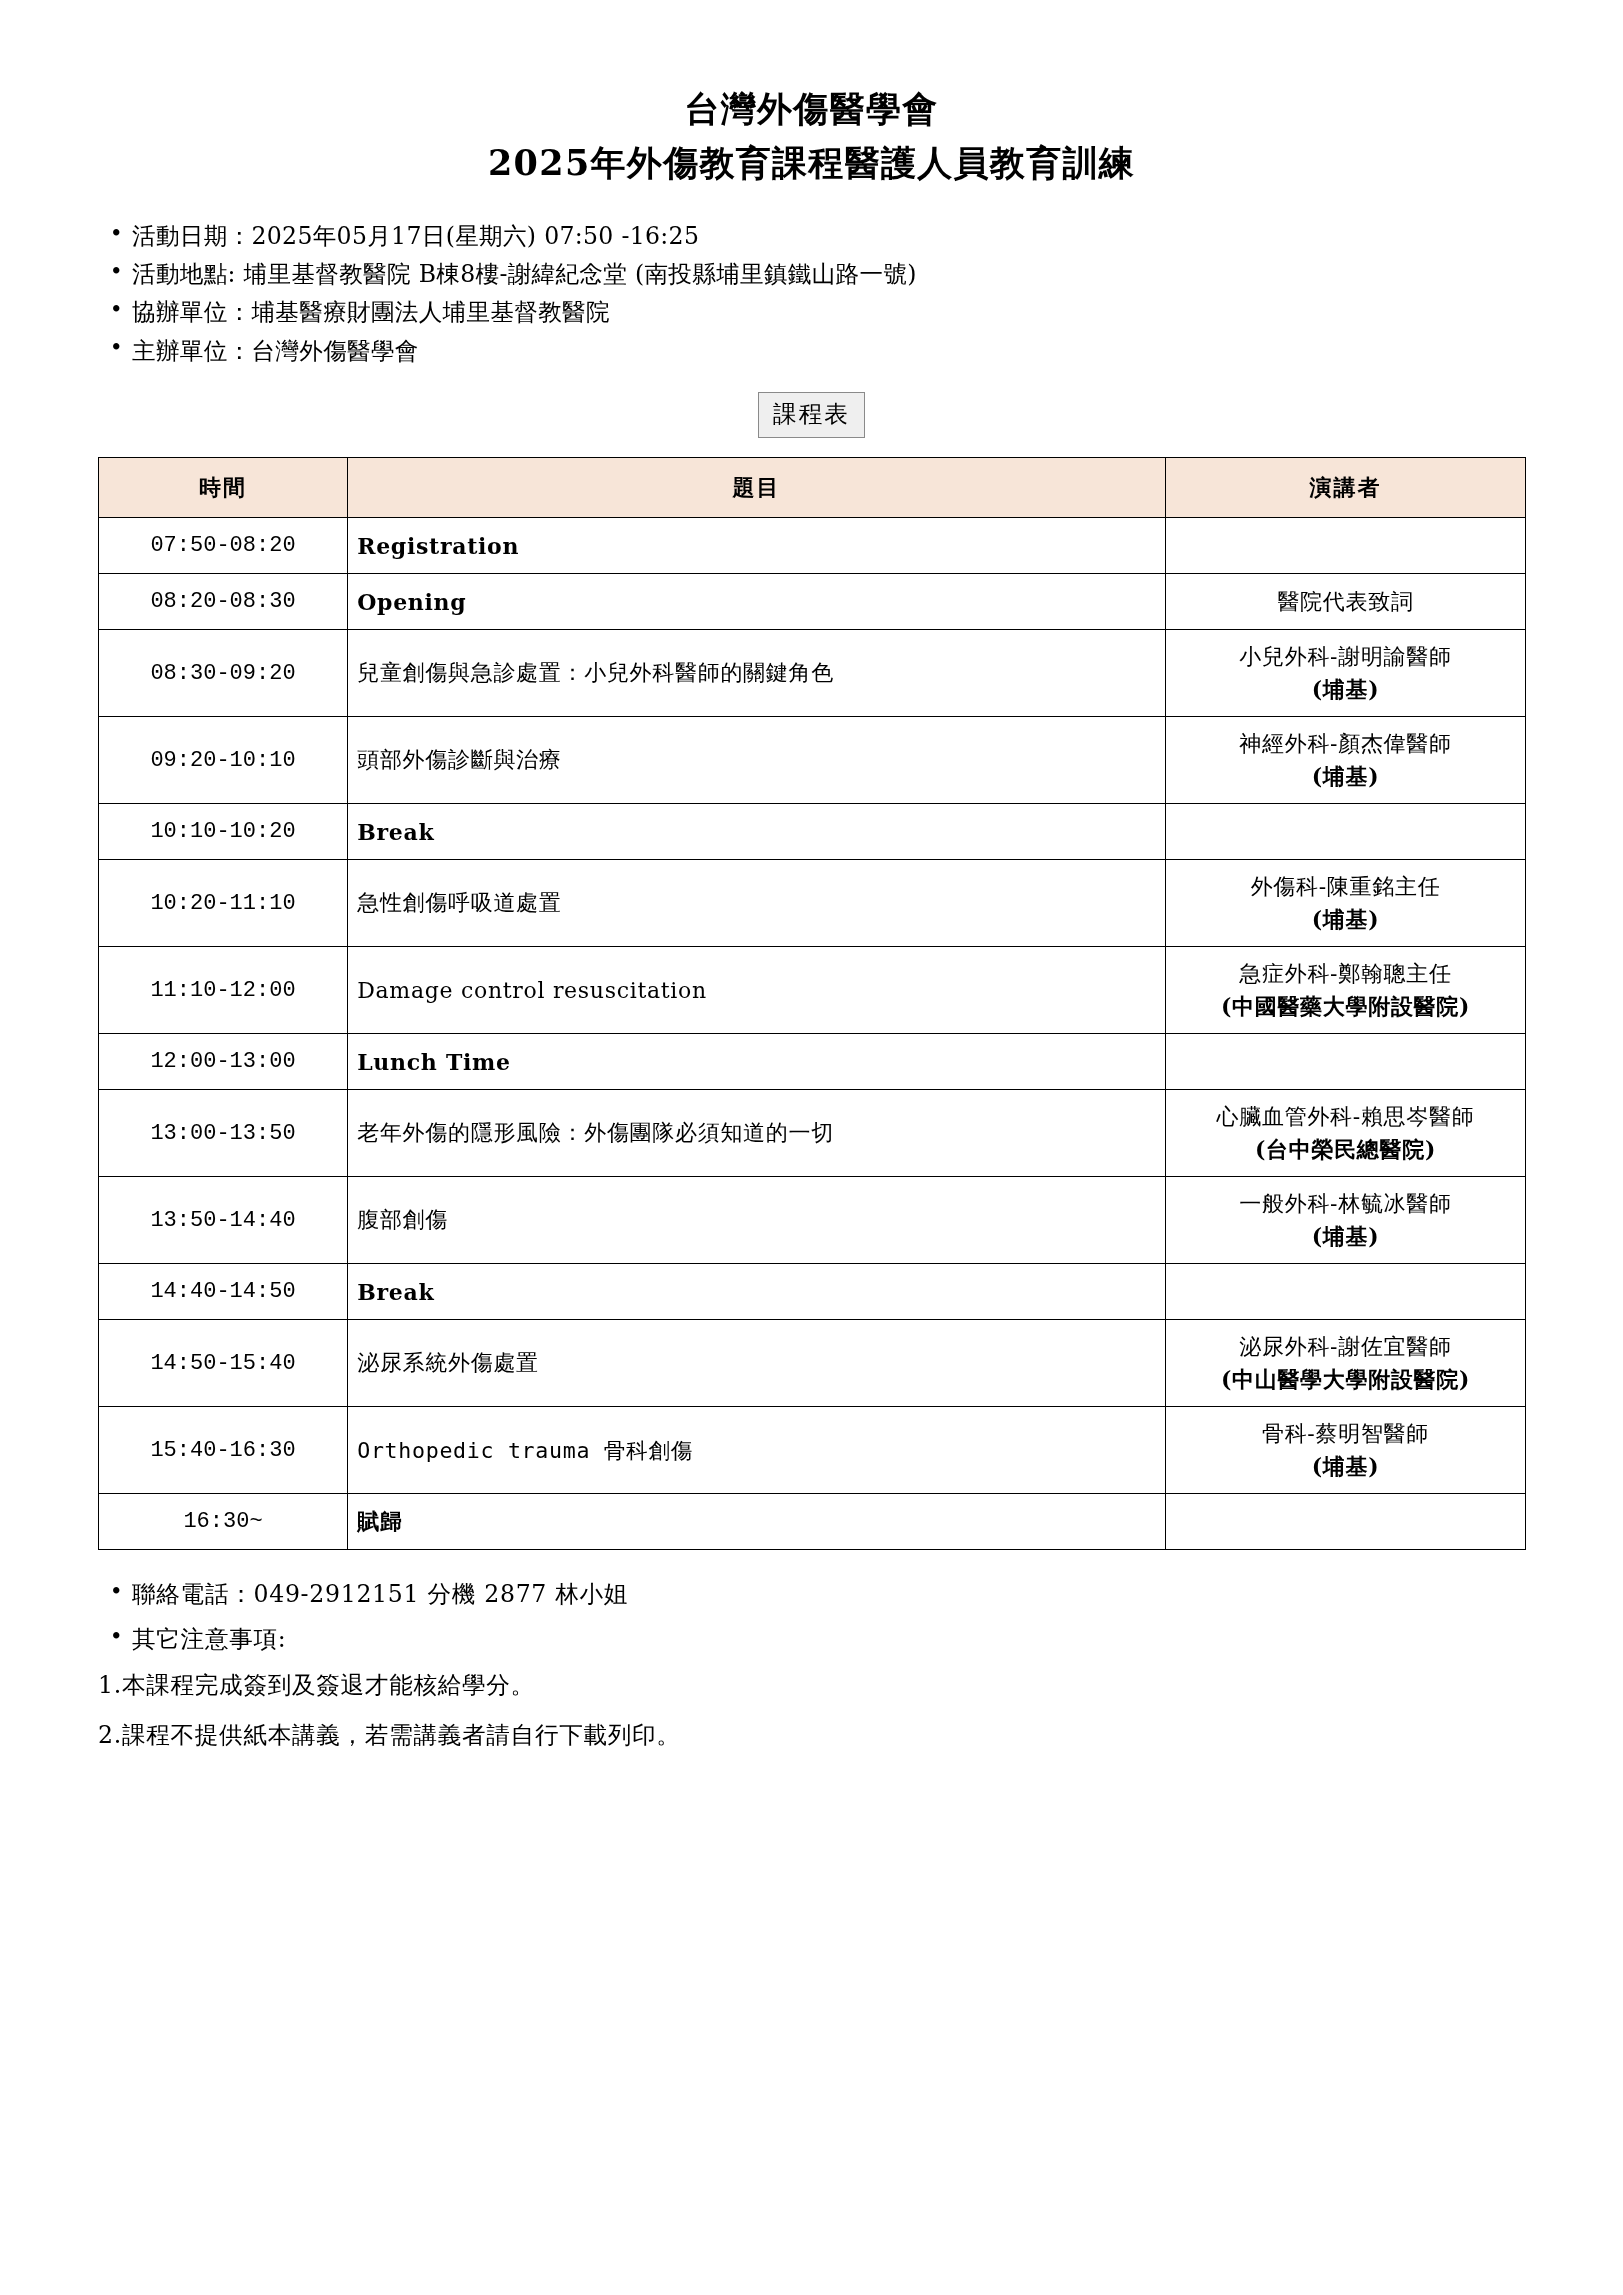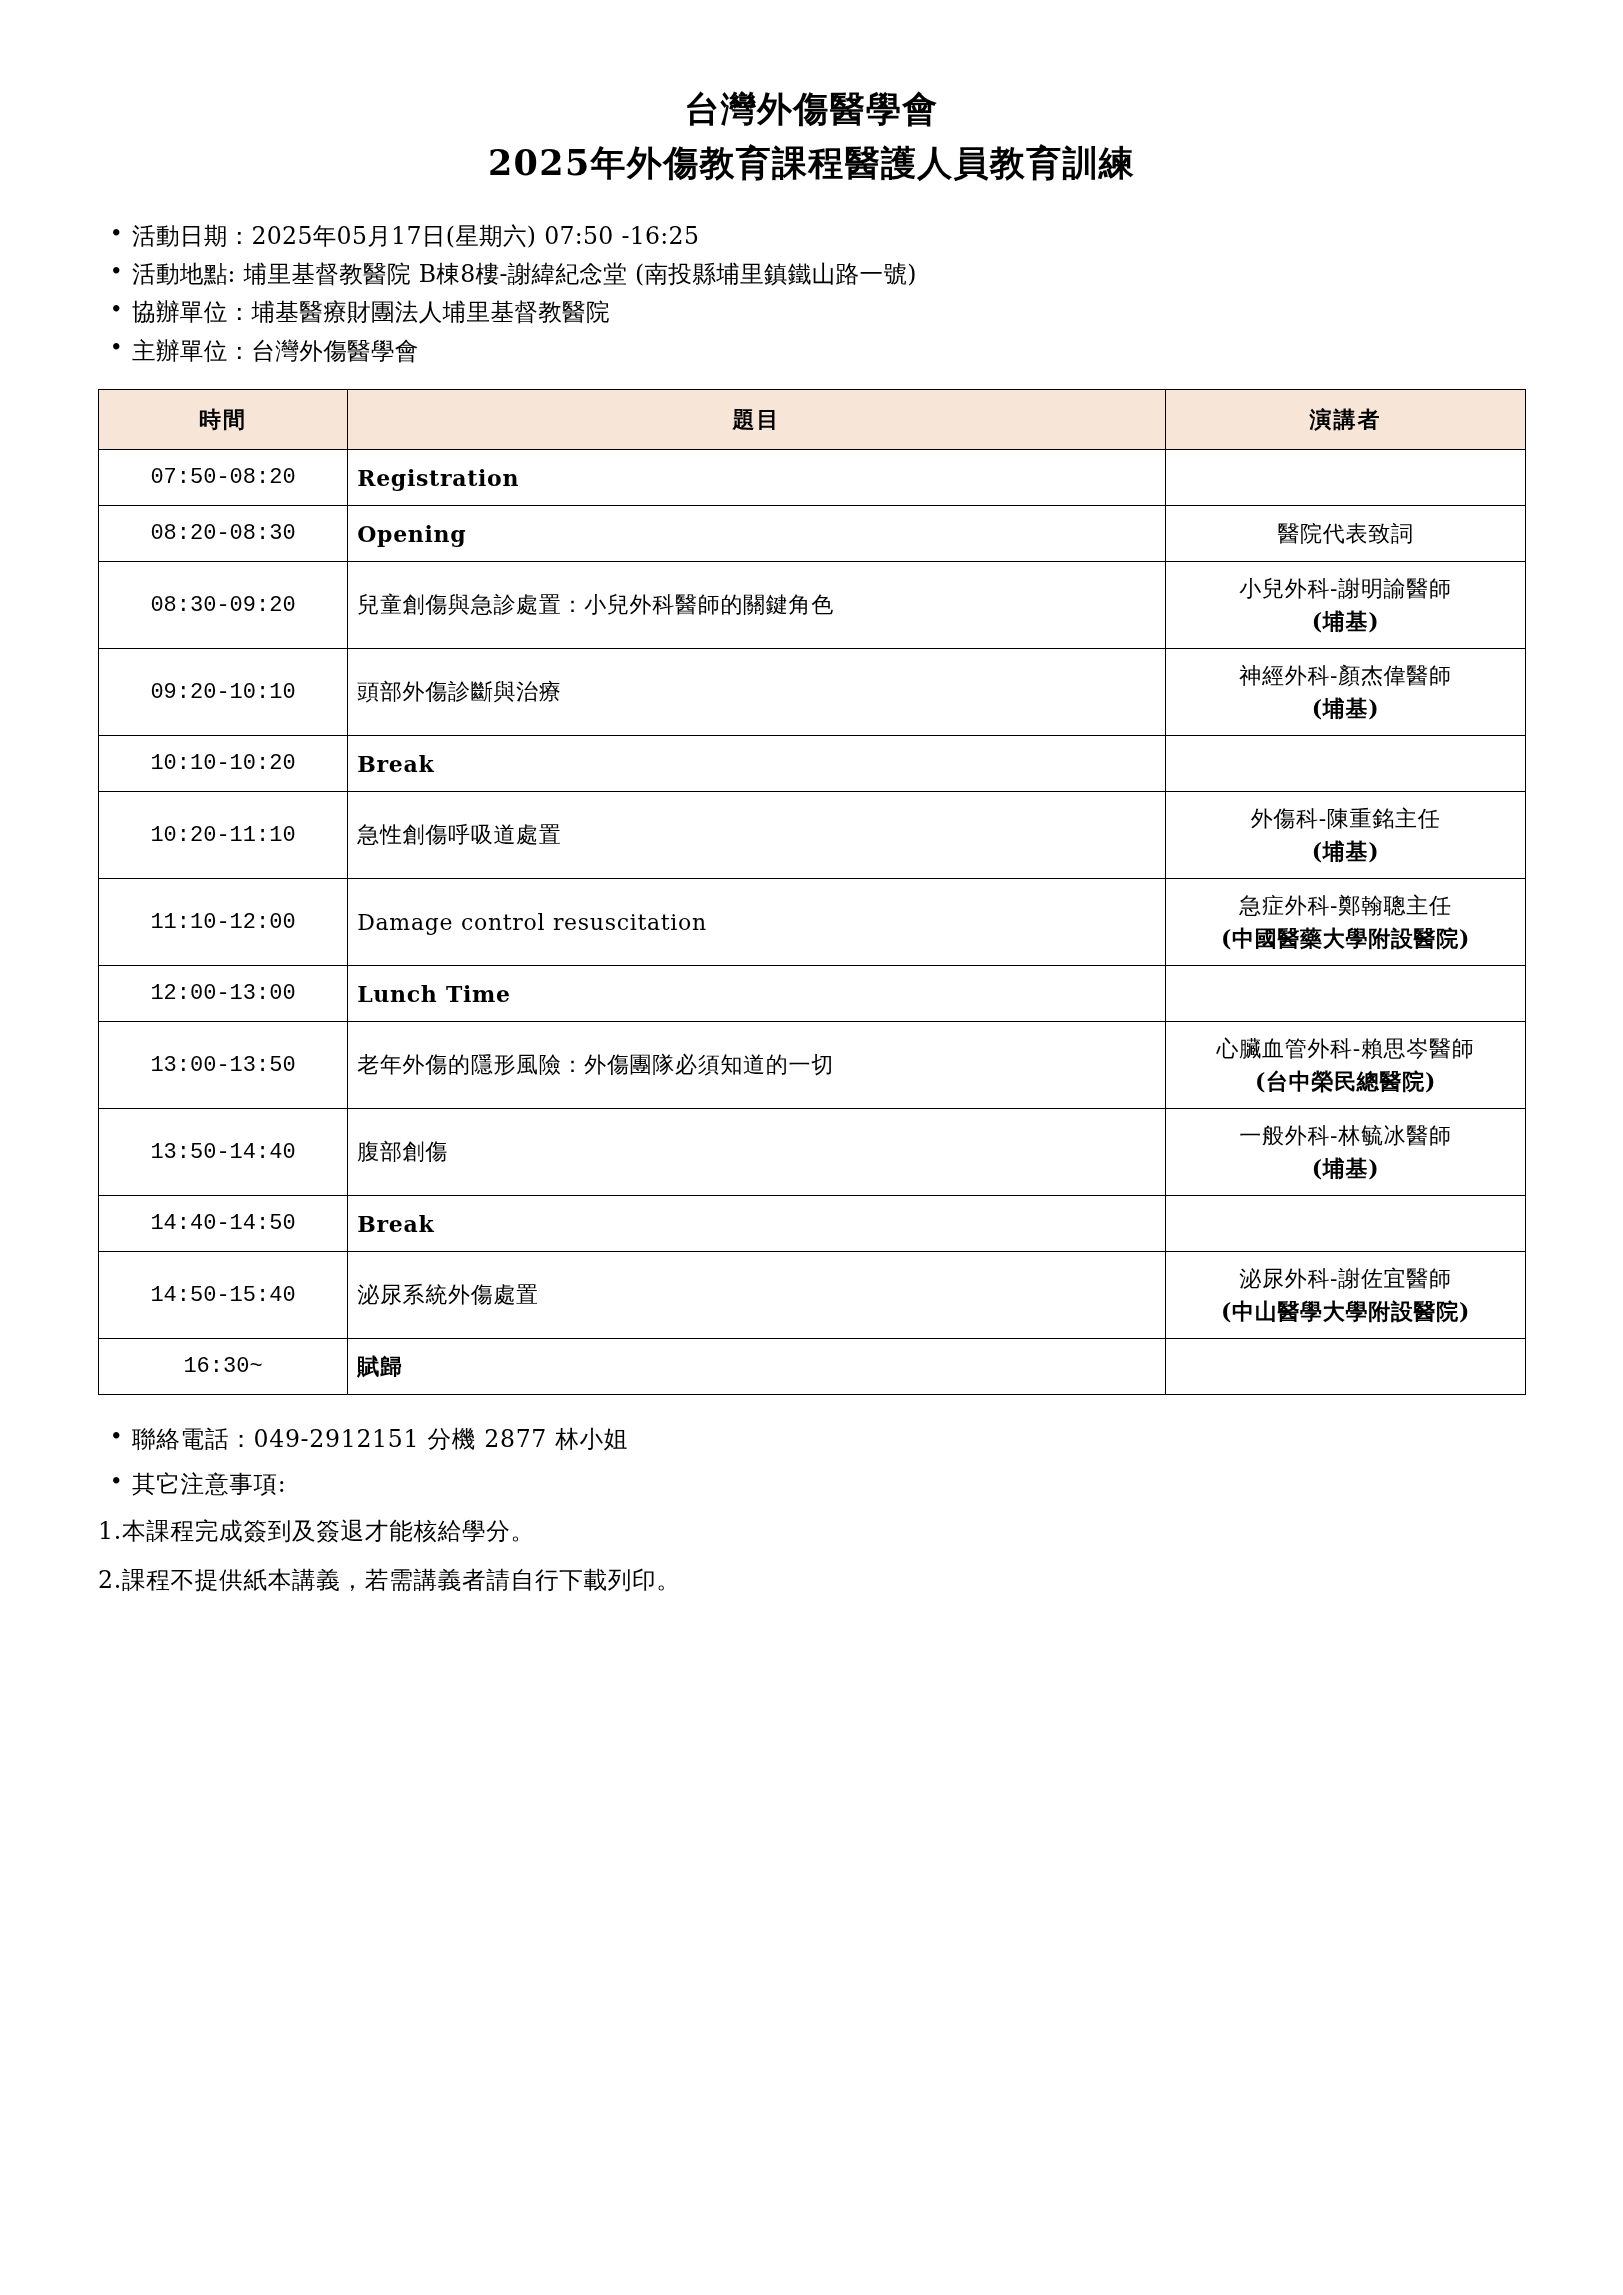--- a/index.html
+++ b/index.html
@@ -156,20 +156,23 @@
     <div class="title-line2">2025年外傷教育課程醫護人員教育訓練</div>
   </div>
 
   <ul class="info-list">
     <li>活動日期：2025年05月17日(星期六) 07:50 -16:25</li>
     <li>活動地點: 埔里基督教醫院 B棟8樓-謝緯紀念堂 (南投縣埔里鎮鐵山路一號)</li>
     <li>協辦單位：埔基醫療財團法人埔里基督教醫院</li>
     <li>主辦單位：台灣外傷醫學會</li>
   </ul>
 
+  <div class="section-label-wrap">
+    <span class="section-label">課程表</span>
+  </div>
 
   <table class="schedule">
     <colgroup>
       <col class="c-time">
       <col class="c-topic">
       <col class="c-speaker">
     </colgroup>
     <thead>
       <tr>
         <th>時間</th>
@@ -267,20 +270,28 @@
         </td>
       </tr>
       <tr class="tall">
         <td class="time">14:50-15:40</td>
         <td class="topic">泌尿系統外傷處置</td>
         <td class="speaker">
           <span>泌尿外科-謝佐宜醫師</span>
           <span class="speaker-line2">(中山醫學大學附設醫院)</span>
         </td>
       </tr>
+      <tr class="tall">
+        <td class="time">15:40-16:30</td>
+        <td class="topic mono">Orthopedic trauma 骨科創傷</td>
+        <td class="speaker">
+          <span>骨科-蔡明智醫師</span>
+          <span class="speaker-line2">(埔基)</span>
+        </td>
+      </tr>
       <tr class="short">
         <td class="time">16:30~</td>
         <td class="topic bold">賦歸</td>
         <td class="speaker">
           <span></span>
           <span class="speaker-line2"></span>
         </td>
       </tr>
     </tbody>
   </table>

